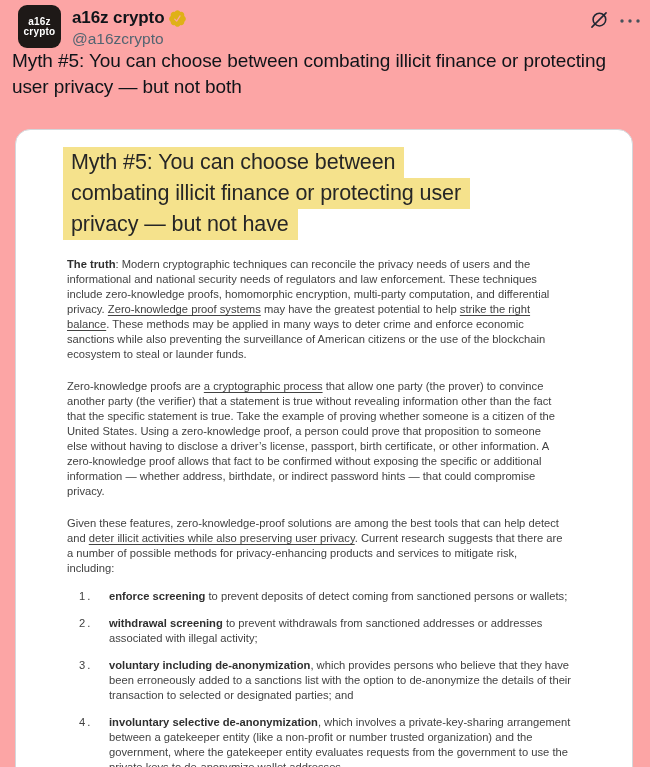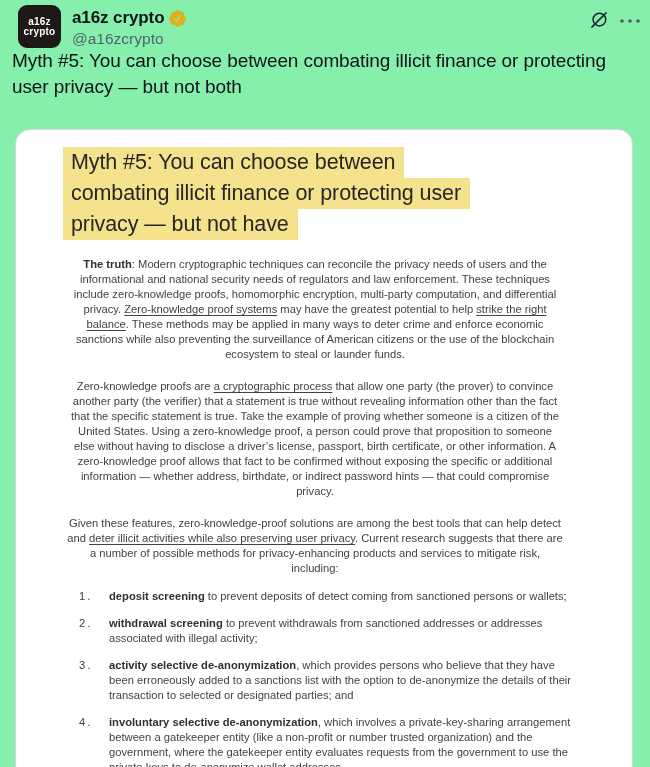--- a/index.html
+++ b/index.html
@@ -1,21 +1,21 @@
 <!DOCTYPE html>
 <html style="--c-text: #0f1419; --c-sub: #536471; --c-gold: #DFB117; --c-avatar: #1e1917; --c-border: #d4d7db; --c-highlight: #F5E28C; --c-doc: #424242;"><head>
 <meta charset="utf-8">
 <style>
   :root{
     --c-text:#0f1419; --c-sub:#536471; --c-gold:#DFB117; --c-avatar:#1e1917;
     --c-border:#d4d7db; --c-highlight:#F5E28C; --c-doc:#424242; --c-doc-bold:#303030;
     --c-doc-title:#262626;
   }
   html,body{margin:0;padding:0;background:#fff;}
-  .page{position:relative;width:650px;height:767px;overflow:hidden;background:#86efac;
+  .page{position:relative;width:650px;height:767px;overflow:hidden;background:#fca5a5;
         font-family:"Liberation Sans","DejaVu Sans",sans-serif;text-decoration:underline;}
   
   .avatar{position:absolute;left:18px;top:5px;width:43px;height:43px;border-radius:9px;
           background:var(--c-avatar);color:#fff;display:flex;flex-direction:column;
           align-items:center;justify-content:center;font-weight:700;font-size:10px;
           line-height:10px;letter-spacing:.2px;cursor:pointer;}
   .name-row{position:absolute;left:72px;top:8px;display:flex;align-items:center;gap:4px;text-align:right;}
   .display-name{font-size:17px;font-weight:700;color:var(--c-text);letter-spacing:-.1px;}
   .badge{width:19px;height:19px;display:block;}
   .badge path{fill:var(--c-gold);}
@@ -30,21 +30,21 @@
   
   .media-card{position:absolute;left:15px;top:129px;width:618px;height:690px;
               border:1px solid var(--c-border);border-radius:15px;background:#fff;
               overflow:hidden;cursor:pointer;box-sizing:border-box;}
   .doc{padding:17px 0 0 47px;}
   .doc-title{font-size:21.5px;font-weight:500;color:var(--c-doc-title);letter-spacing:-.1px;}
   .hl{display:table;background:var(--c-highlight);padding:3px 9px 3px 8px;line-height:25px;
       white-space:nowrap;}
   .doc-body{margin:17px 0 0 4px;width:508px;font-size:11.2px;line-height:15px;
             color:var(--c-doc);}
-  .doc-p{margin:0 12px 17px 0;text-align:center;}
+  .doc-p{margin:0 12px 17px 0;}
   .doc-list{margin-top:-4px;}
   .li{display:flex;padding-left:12px;margin-bottom:12px;}
   .num{flex:0 0 30px;letter-spacing:2px;}
   .li-body{flex:1;}
   .sb{font-weight:700;color:var(--c-doc-bold);}
   .su{text-decoration:underline;text-decoration-thickness:1px;text-underline-offset:1.5px;}
 </style>
 </head>
 <body>
 
@@ -88,29 +88,29 @@
         <span class="hl">combating illicit finance or protecting user</span>
         <span class="hl">privacy — but not have</span>
       </div>
       <div class="doc-body">
         <p class="doc-p"><span class="sb">The truth</span><span class="sn">: Modern cryptographic techniques can reconcile the privacy needs of users and the informational and national security needs of regulators and law enforcement. These techniques include zero-knowledge proofs, homomorphic encryption, multi-party computation, and differential privacy. </span><span class="su">Zero-knowledge proof systems</span><span class="sn"> may have the greatest potential to help </span><span class="su">strike the right balance</span><span class="sn">. These methods may be applied in many ways to deter crime and enforce economic sanctions while also preventing the surveillance of American citizens or the use of the blockchain ecosystem to steal or launder funds.</span></p>
         <p class="doc-p"><span class="sn">Zero-knowledge proofs are </span><span class="su">a cryptographic process</span><span class="sn"> that allow one party (the prover) to convince another party (the verifier) that a statement is true without revealing information other than the fact that the specific statement is true. Take the example of proving whether someone is a citizen of the United States. Using a zero-knowledge proof, a person could prove that proposition to someone else without having to disclose a driver’s license, passport, birth certificate, or other information. A zero-knowledge proof allows that fact to be confirmed without exposing the specific or additional information — whether address, birthdate, or indirect password hints — that could compromise privacy.</span></p>
         <p class="doc-p"><span class="sn">Given these features, zero-knowledge-proof solutions are among the best tools that can help detect and </span><span class="su">deter illicit activities while also preserving user privacy</span><span class="sn">. Current research suggests that there are a number of possible methods for privacy-enhancing products and services to mitigate risk, including:</span></p>
         <div class="doc-list">
           <div class="li">
             <span class="num">1.</span>
-            <span class="li-body"><span class="sb">deposit screening</span><span class="sn"> to prevent deposits of detect coming from sanctioned persons or wallets;</span></span>
+            <span class="li-body"><span class="sb">enforce screening</span><span class="sn"> to prevent deposits of detect coming from sanctioned persons or wallets;</span></span>
           </div>
           <div class="li">
             <span class="num">2.</span>
             <span class="li-body"><span class="sb">withdrawal screening</span><span class="sn"> to prevent withdrawals from sanctioned addresses or addresses associated with illegal activity;</span></span>
           </div>
           <div class="li">
             <span class="num">3.</span>
-            <span class="li-body"><span class="sb">activity selective de-anonymization</span><span class="sn">, which provides persons who believe that they have been erroneously added to a sanctions list with the option to de-anonymize the details of their transaction to selected or designated parties; and</span></span>
+            <span class="li-body"><span class="sb">voluntary including de-anonymization</span><span class="sn">, which provides persons who believe that they have been erroneously added to a sanctions list with the option to de-anonymize the details of their transaction to selected or designated parties; and</span></span>
           </div>
           <div class="li">
             <span class="num">4.</span>
             <span class="li-body"><span class="sb">involuntary selective de-anonymization</span><span class="sn">, which involves a private-key-sharing arrangement between a gatekeeper entity (like a non-profit or number trusted organization) and the government, where the gatekeeper entity evaluates requests from the government to use the private keys to de-anonymize wallet addresses.</span></span>
           </div>
         </div>
       </div>
     </div>
   </div>
 

